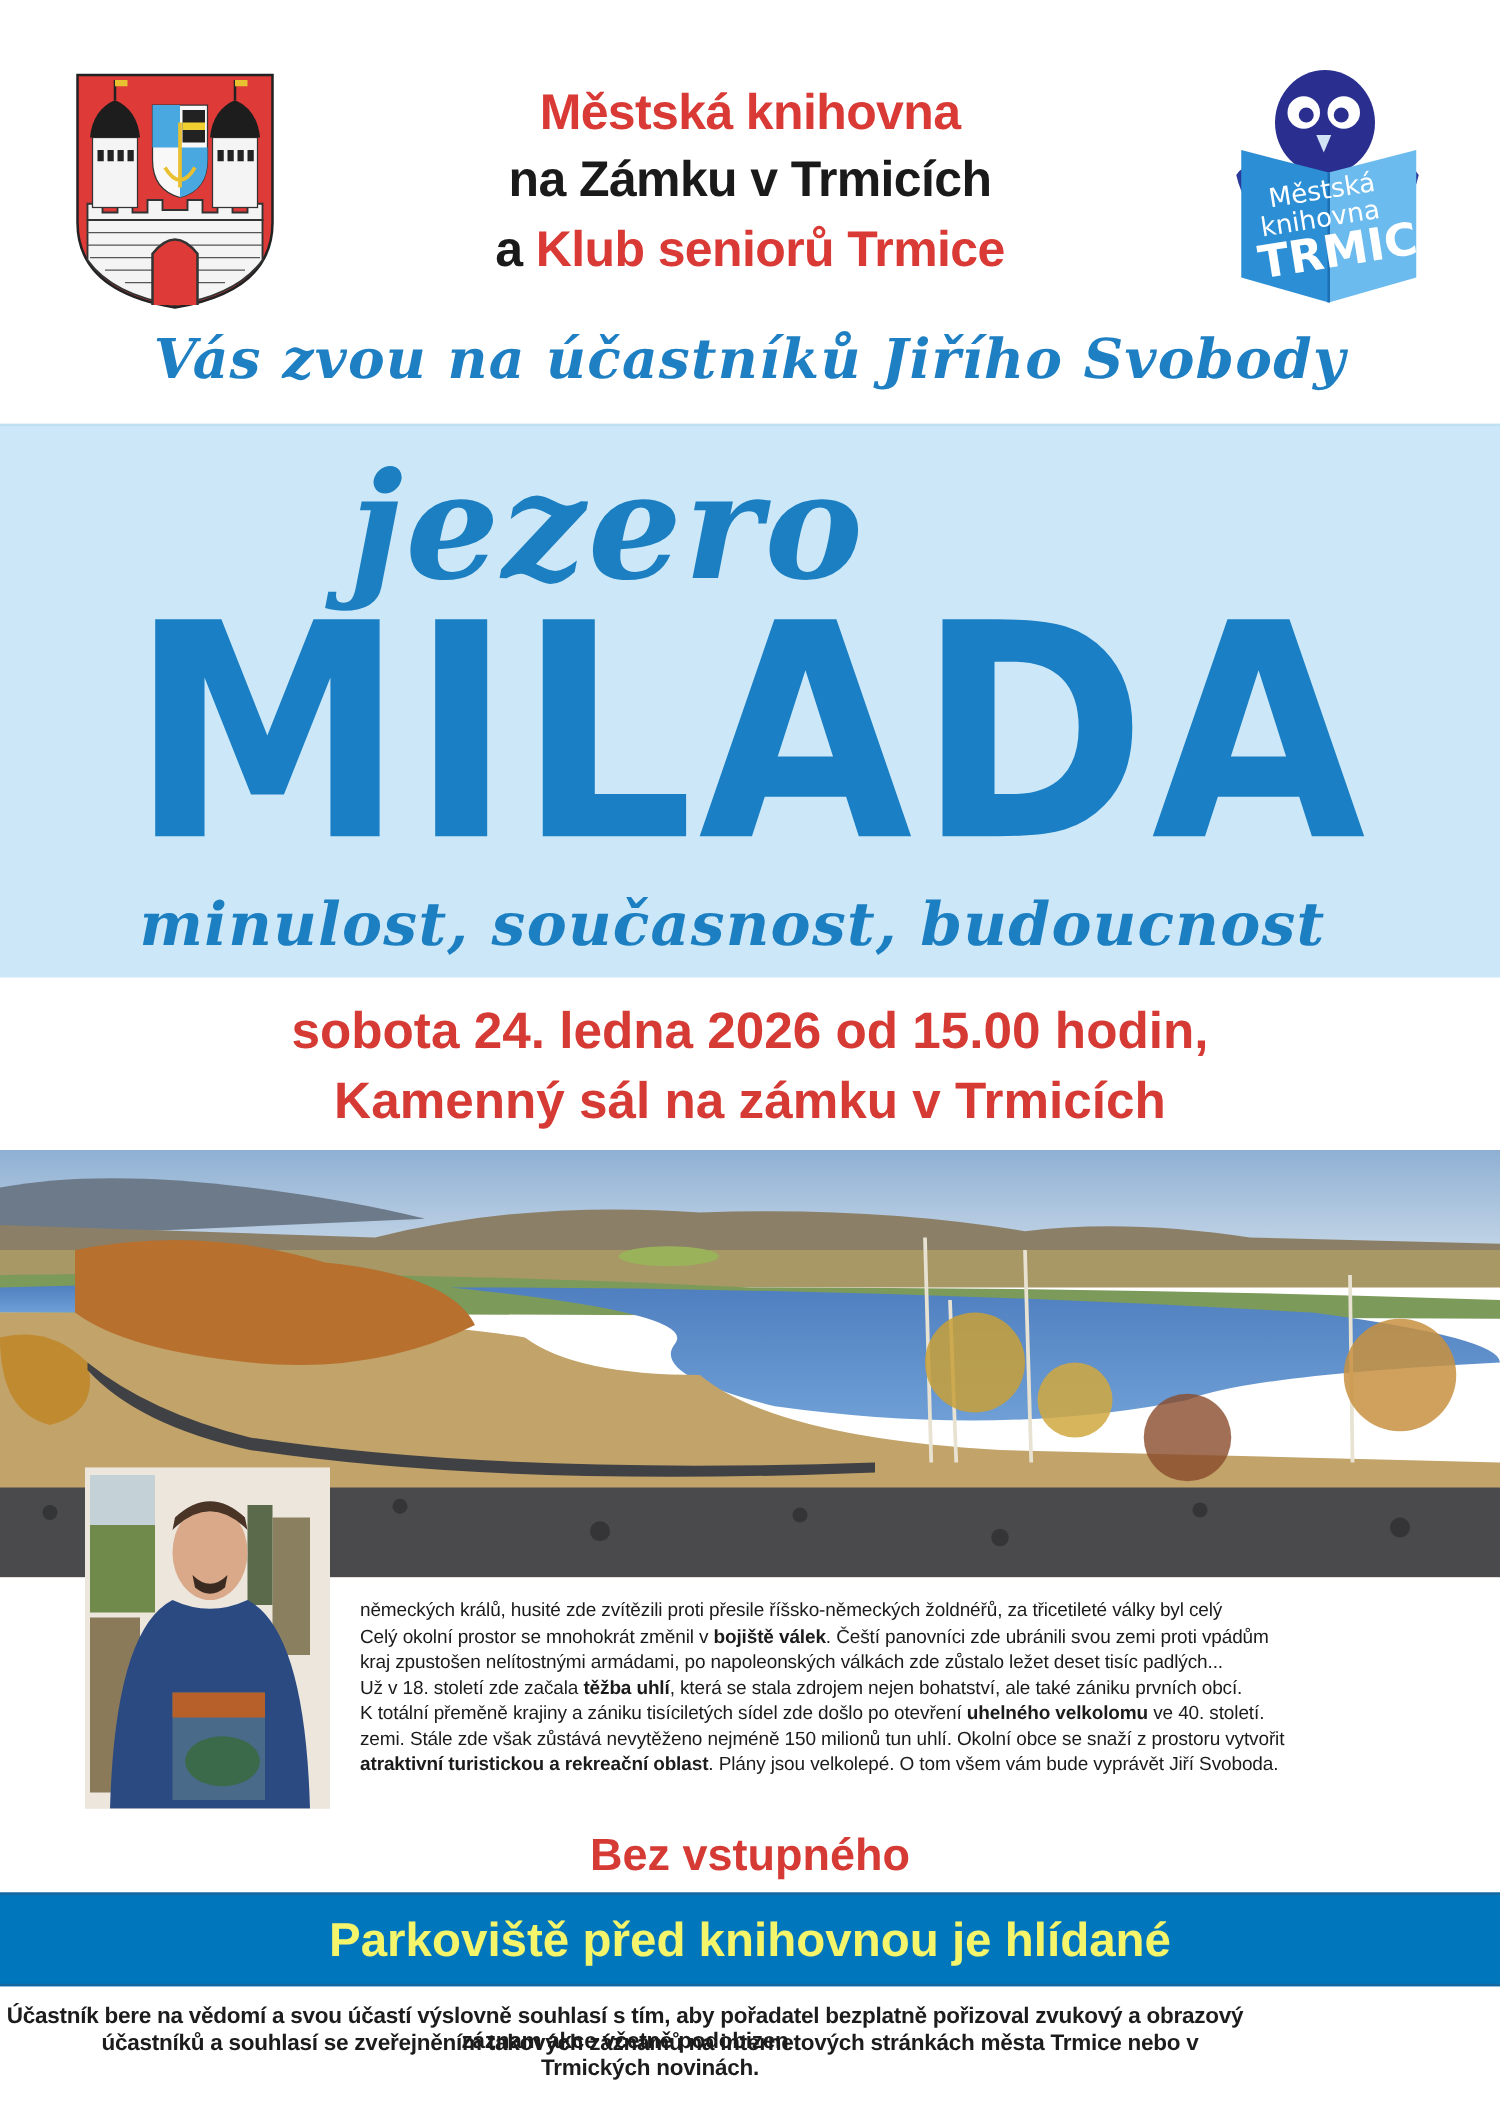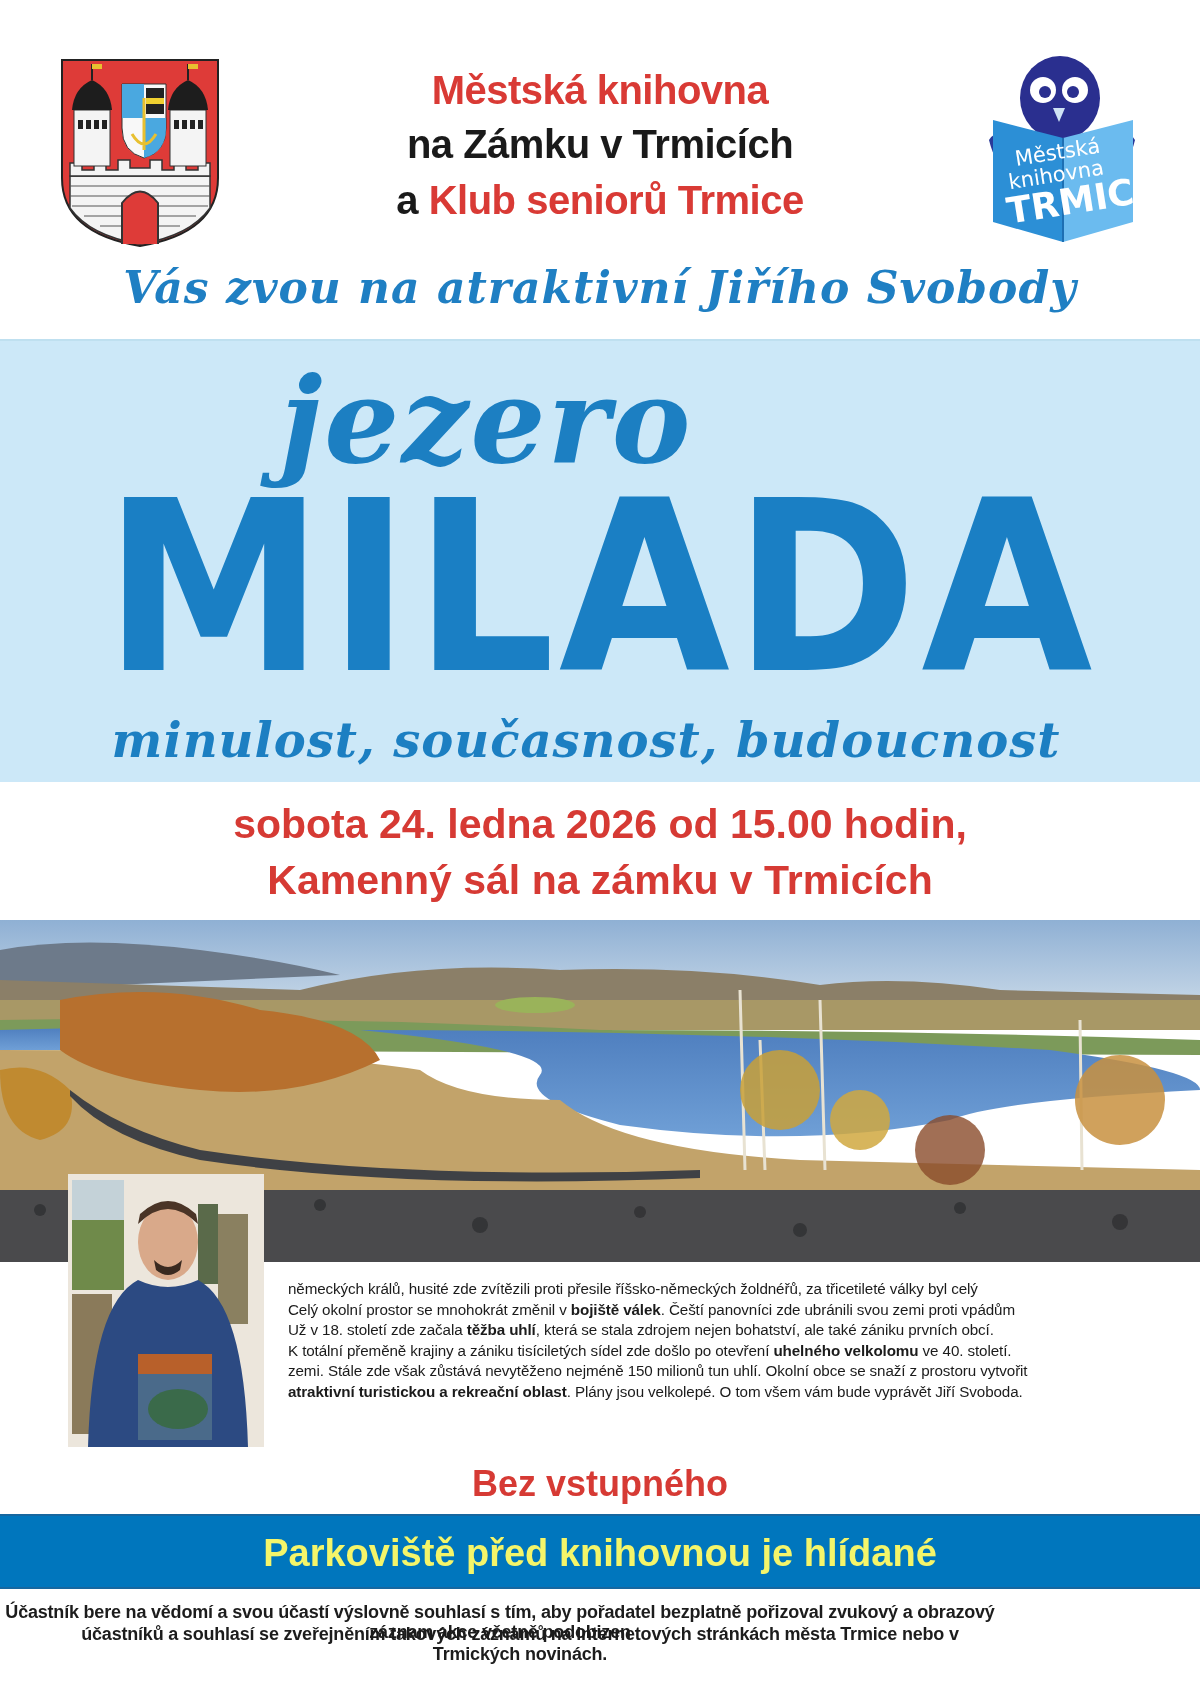--- a/index.html
+++ b/index.html
@@ -139,21 +139,21 @@
     <span style="display:block;padding-left:16px;">Městská</span>
     <span style="display:block;padding-left:6px;">knihovna</span>
     <span style="display:block;font-weight:bold;font-size:36px;line-height:36px;">TRMICE</span>
   </div>
 </div>
 
 <div id="org1" class="org-line">Městská knihovna</div>
 <div id="org2" class="org-line">na Zámku v Trmicích</div>
 <div id="org3" class="org-line"><span class="blk">a </span><span>Klub seniorů Trmice</span></div>
 
-<div id="invite" class="abs">Vás zvou na atraktivní Jiřího Svobody</div>
+<div id="invite" class="abs">Vás zvou na účastníků Jiřího Svobody</div>
 
 <div id="band" class="abs"></div>
 <div id="t-jezero" class="abs">jezero</div>
 <div id="t-milada" class="abs">MILADA</div>
 <div id="t-sub" class="abs">minulost, současnost, budoucnost</div>
 
 <div id="date1" class="date-line">sobota 24. ledna 2026 od 15.00 hodin,</div>
 <div id="date2" class="date-line">Kamenný sál na zámku v Trmicích</div>
 
 <div id="photo" class="abs">
@@ -213,20 +213,21 @@
     <path d="M20 273 Q24 130 70 106 Q100 120 130 106 Q176 130 180 273Z" fill="#2c4a82"></path>
     <rect x="70" y="180" width="74" height="86" fill="#4a6a8a"></rect>
     <rect x="70" y="180" width="74" height="20" fill="#b8602a"></rect>
     <ellipse cx="110" cy="235" rx="30" ry="20" fill="#3a6a4a"></ellipse>
   </svg>
 </div>
 
 <div id="body-text" class="abs">
     <span class="ln"><span>německých králů, husité zde zvítězili proti přesile říšsko-německých žoldnéřů, za třicetileté války byl celý</span></span>
     <span class="ln"><span>Celý okolní prostor se mnohokrát změnil v </span><b>bojiště válek</b><span>. Čeští panovníci zde ubránili svou zemi proti vpádům</span></span>
+    <span class="ln"><span>kraj zpustošen nelítostnými armádami, po napoleonských válkách zde zůstalo ležet deset tisíc padlých...</span></span>
     <span class="ln"><span>Už v 18. století zde začala </span><b>těžba uhlí</b><span>, která se stala zdrojem nejen bohatství, ale také zániku prvních obcí.</span></span>
     <span class="ln"><span>K totální přeměně krajiny a zániku tisíciletých sídel zde došlo po otevření </span><b>uhelného velkolomu</b><span> ve 40. století.</span></span>
     <span class="ln"><span>zemi. Stále zde však zůstává nevytěženo nejméně 150 milionů tun uhlí. Okolní obce se snaží z prostoru vytvořit</span></span>
     <span class="ln"><b>atraktivní turistickou a rekreační oblast</b><span>. Plány jsou velkolepé. O tom všem vám bude vyprávět Jiří Svoboda.</span></span>
   </div>
 
 <div id="free" class="abs">Bez vstupného</div>
 
 <div id="parking-bar" class="abs"></div>
 <div id="parking" class="abs">Parkoviště před knihovnou je hlídané</div>

